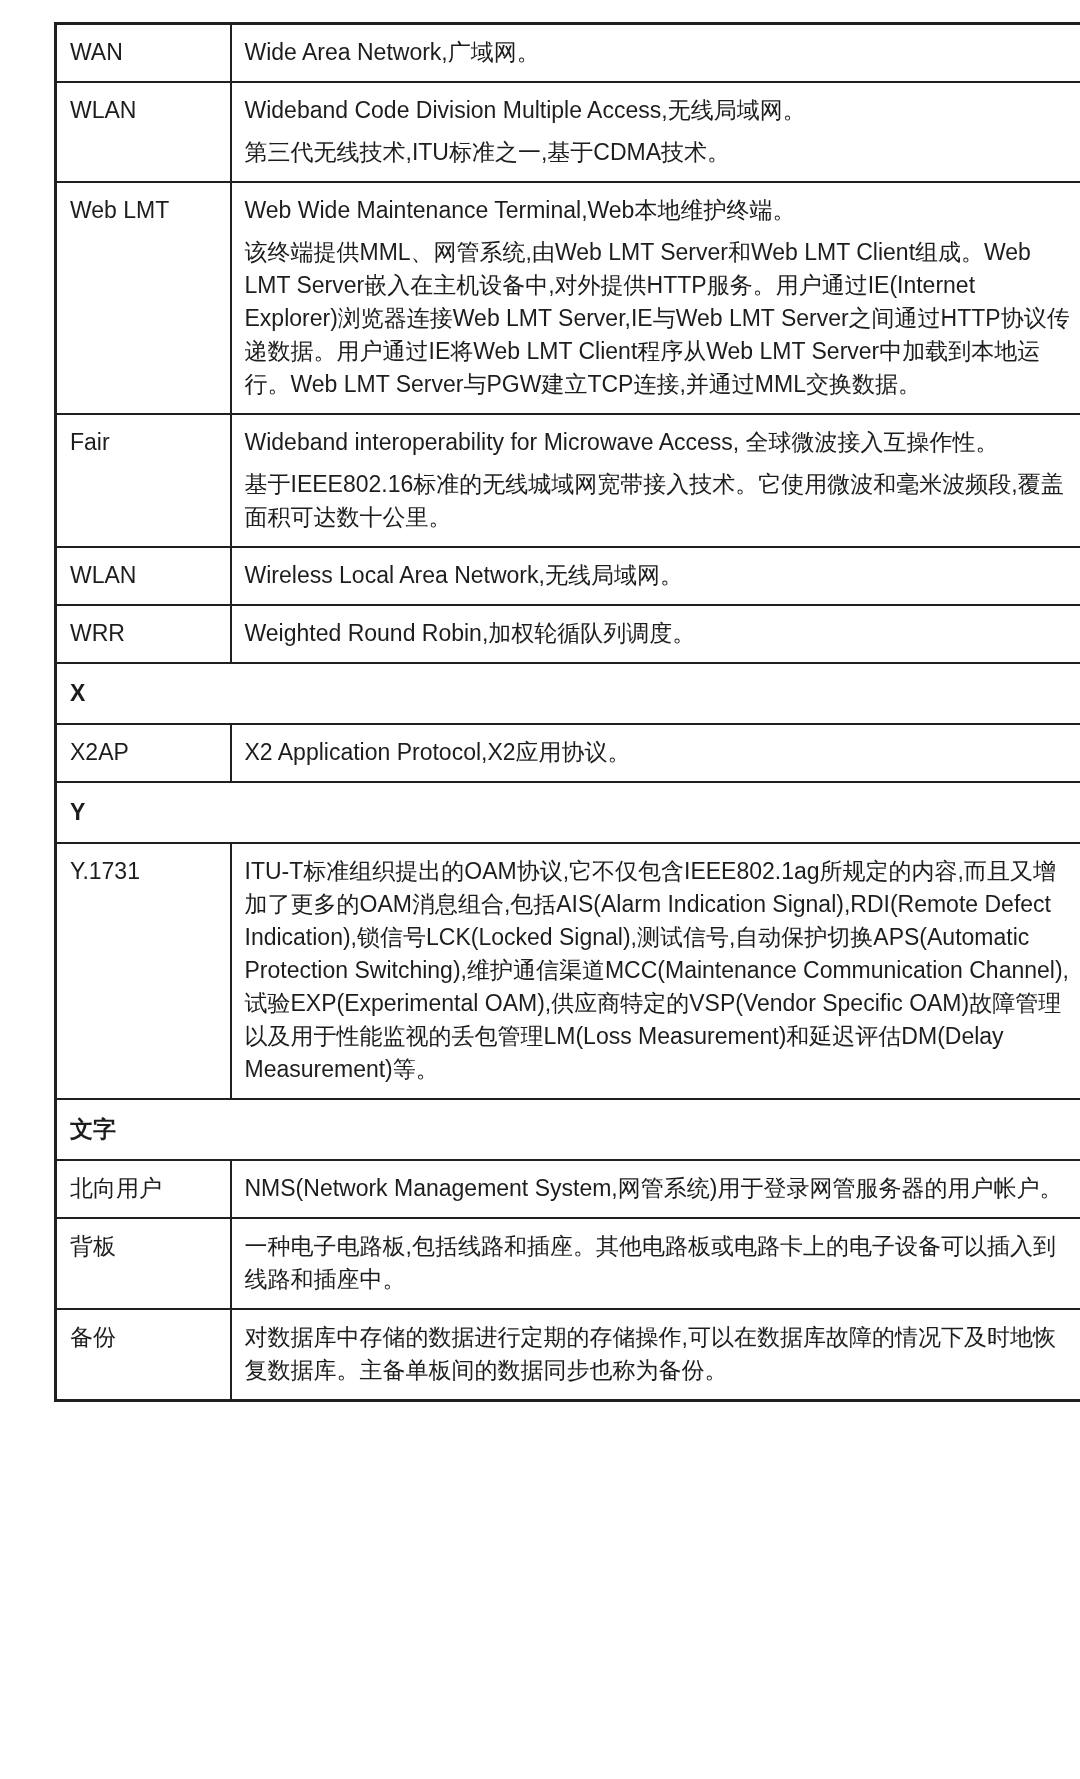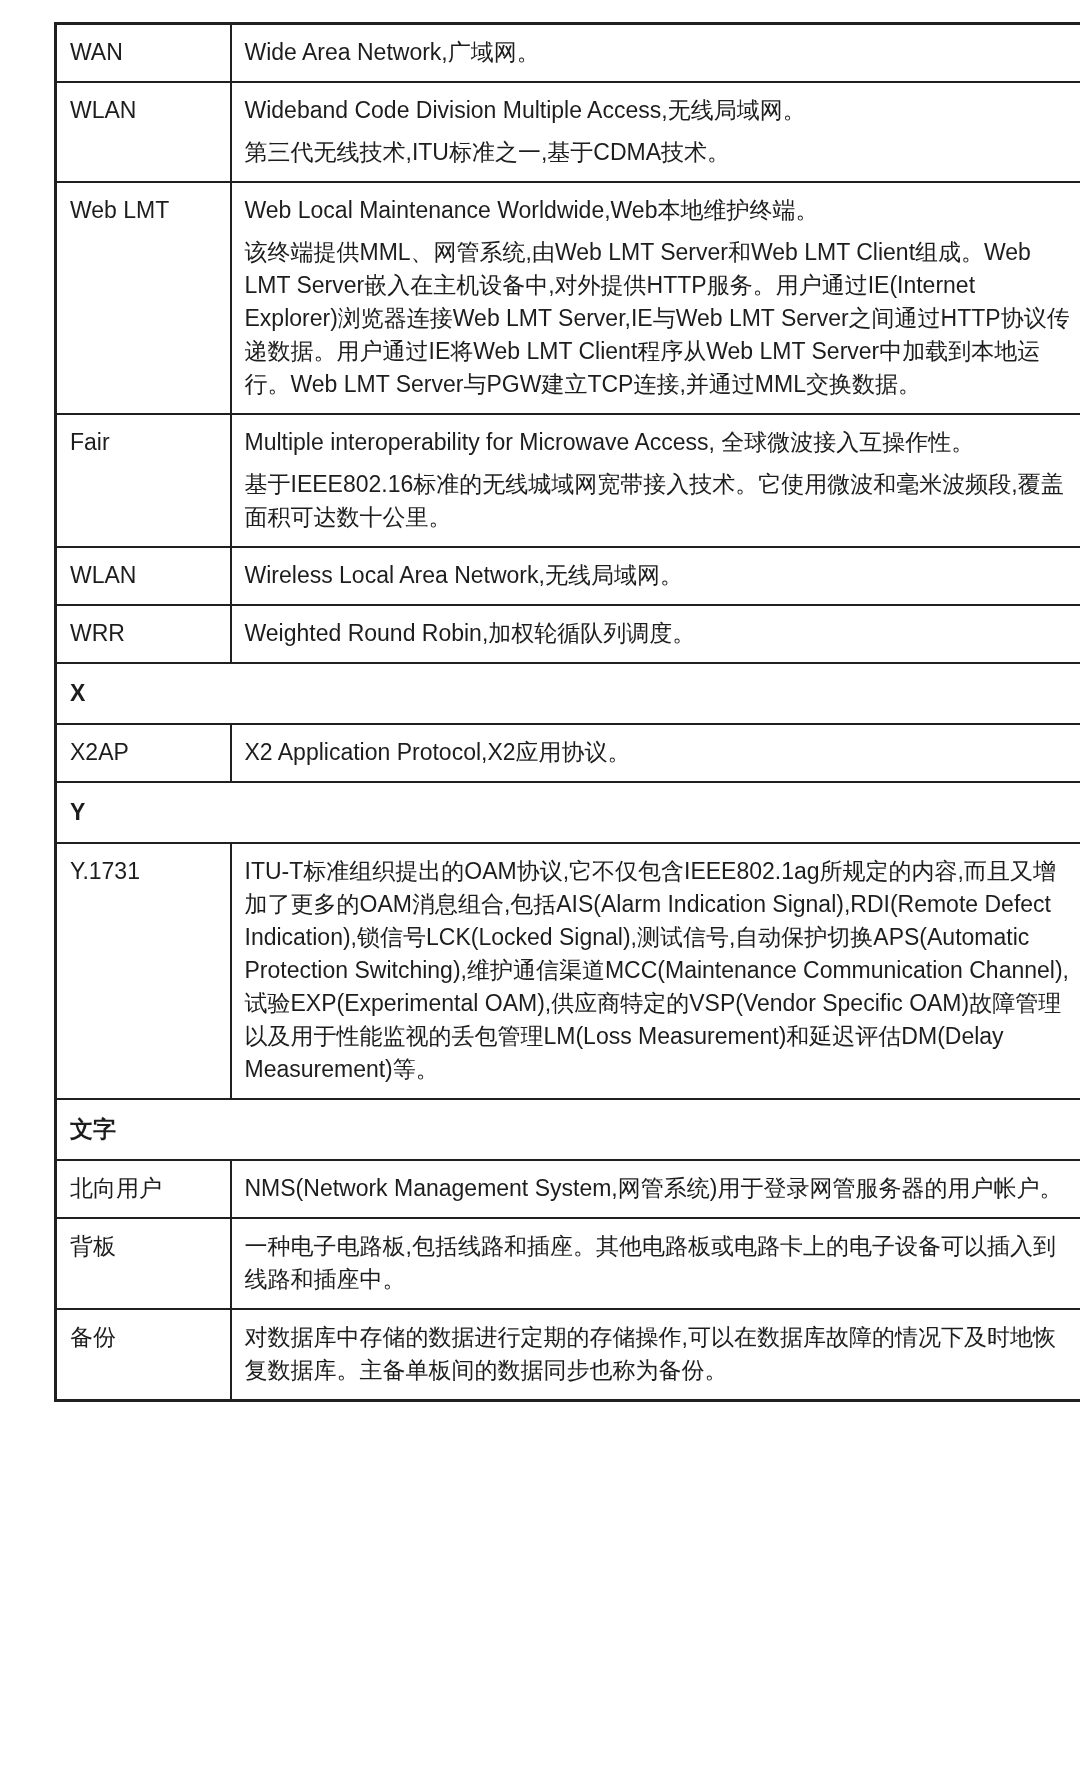--- a/index.html
+++ b/index.html
@@ -55,28 +55,28 @@
         <tr>
           <td class="term">WLAN</td>
           <td class="def">
             <p>Wideband Code Division Multiple Access,无线局域网。</p>
             <p>第三代无线技术,ITU标准之一,基于CDMA技术。</p>
           </td>
         </tr>
         <tr>
           <td class="term">Web LMT</td>
           <td class="def">
-            <p>Web Local Maintenance Worldwide,Web本地维护终端。</p>
+            <p>Web Wide Maintenance Terminal,Web本地维护终端。</p>
             <p>该终端提供MML、网管系统,由Web LMT Server和Web LMT Client组成。Web LMT Server嵌入在主机设备中,对外提供HTTP服务。用户通过IE(Internet Explorer)浏览器连接Web LMT Server,IE与Web LMT Server之间通过HTTP协议传递数据。用户通过IE将Web LMT Client程序从Web LMT Server中加载到本地运行。Web LMT Server与PGW建立TCP连接,并通过MML交换数据。</p>
           </td>
         </tr>
         <tr>
           <td class="term">Fair</td>
           <td class="def">
-            <p>Multiple interoperability for Microwave Access, 全球微波接入互操作性。</p>
+            <p>Wideband interoperability for Microwave Access, 全球微波接入互操作性。</p>
             <p>基于IEEE802.16标准的无线城域网宽带接入技术。它使用微波和毫米波频段,覆盖面积可达数十公里。</p>
           </td>
         </tr>
         <tr>
           <td class="term">WLAN</td>
           <td class="def">
             <p>Wireless Local Area Network,无线局域网。</p>
           </td>
         </tr>
         <tr>

